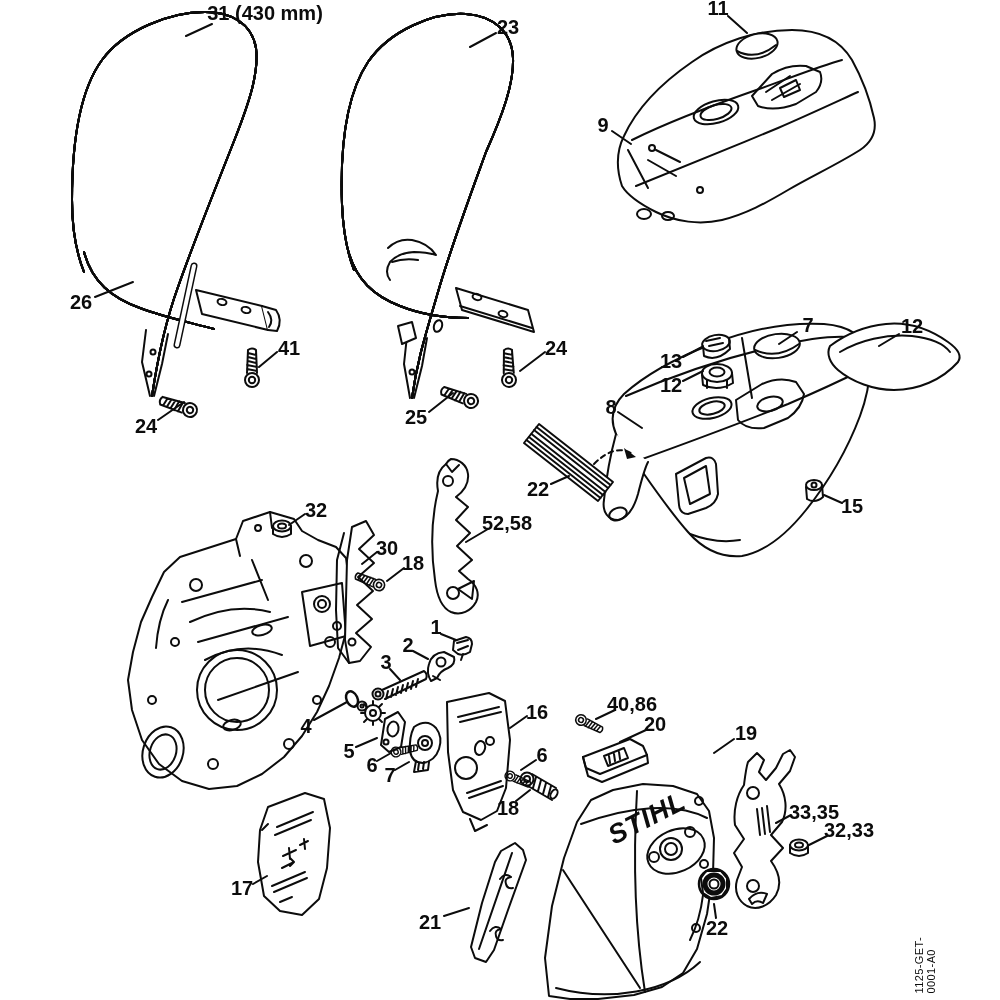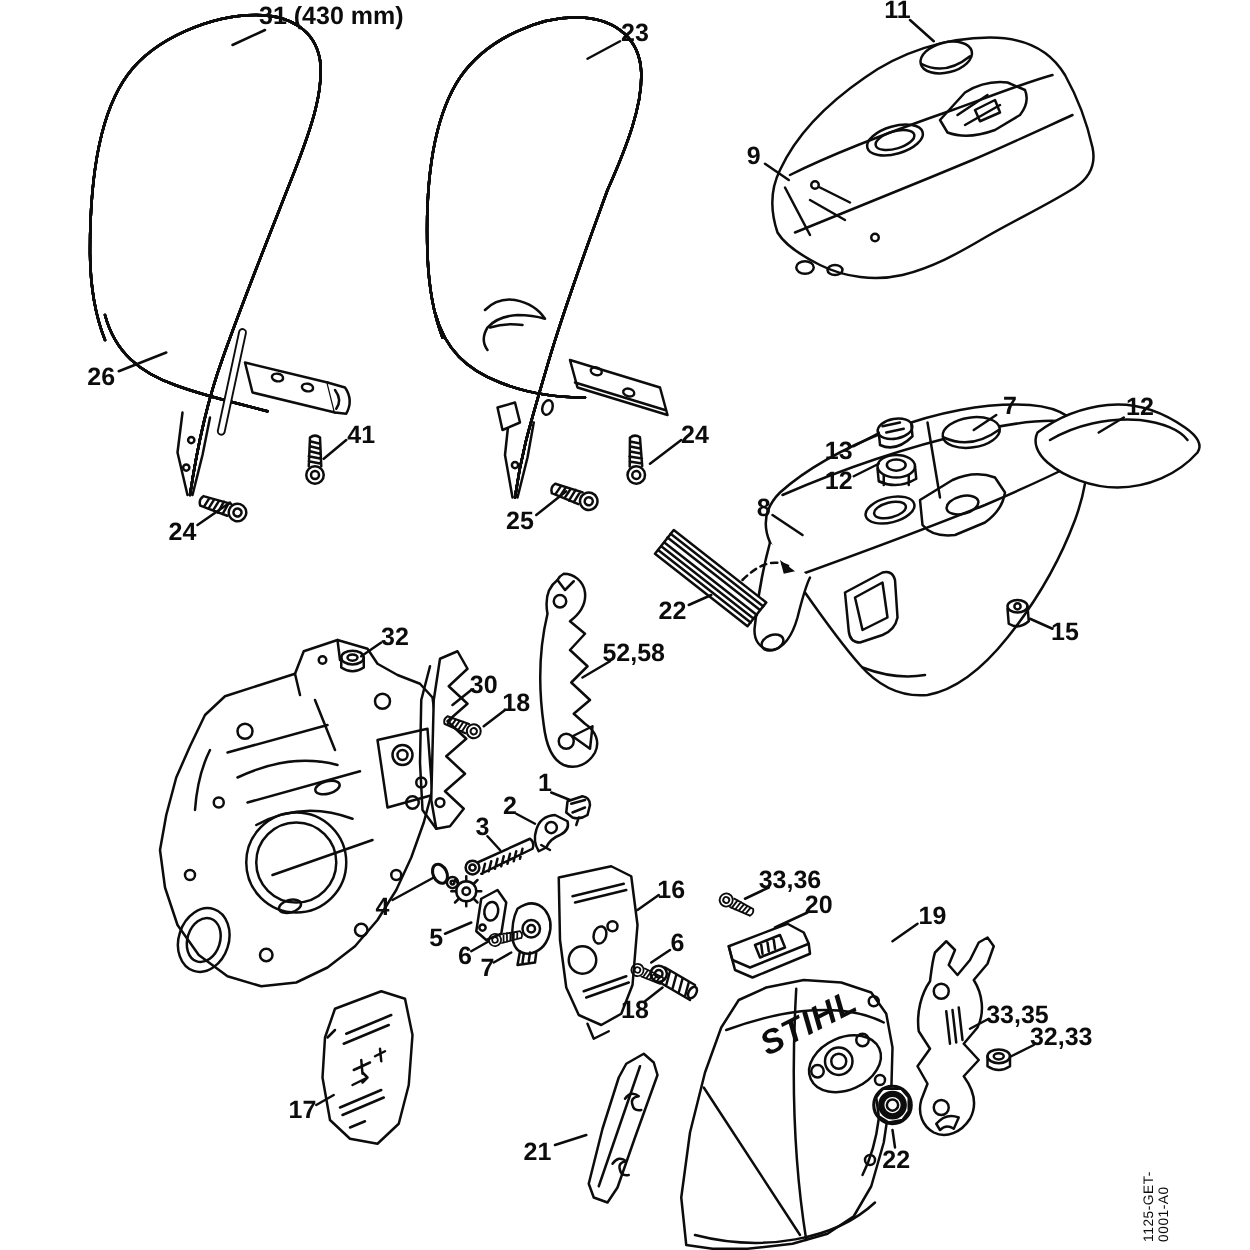--- a/index.html
+++ b/index.html
@@ -360,21 +360,21 @@
 <div class="lbl" style="left:436px;top:627px"><span>1</span></div>
 <div class="lbl" style="left:408px;top:645px"><span>2</span></div>
 <div class="lbl" style="left:386px;top:662px"><span>3</span></div>
 <div class="lbl" style="left:306px;top:726px"><span>4</span></div>
 <div class="lbl" style="left:349px;top:751px"><span>5</span></div>
 <div class="lbl" style="left:372px;top:765px"><span>6</span></div>
 <div class="lbl" style="left:390px;top:775px"><span>7</span></div>
 <div class="lbl" style="left:537px;top:712px"><span>16</span></div>
 <div class="lbl" style="left:542px;top:755px"><span>6</span></div>
 <div class="lbl" style="left:508px;top:808px"><span>18</span></div>
-<div class="lbl" style="left:632px;top:704px"><span>33,36</span></div>
+<div class="lbl" style="left:632px;top:704px"><span>40,86</span></div>
 <div class="lbl" style="left:655px;top:724px"><span>20</span></div>
 <div class="lbl" style="left:746px;top:733px"><span>19</span></div>
 <div class="lbl" style="left:814px;top:812px"><span>33,35</span></div>
 <div class="lbl" style="left:849px;top:830px"><span>32,33</span></div>
 <div class="lbl" style="left:717px;top:928px"><span>22</span></div>
 <div class="lbl" style="left:430px;top:922px"><span>21</span></div>
 <div class="lbl" style="left:242px;top:888px"><span>17</span></div>
 
 <div id="doccode">1125-GET-0001-A0</div>
 

